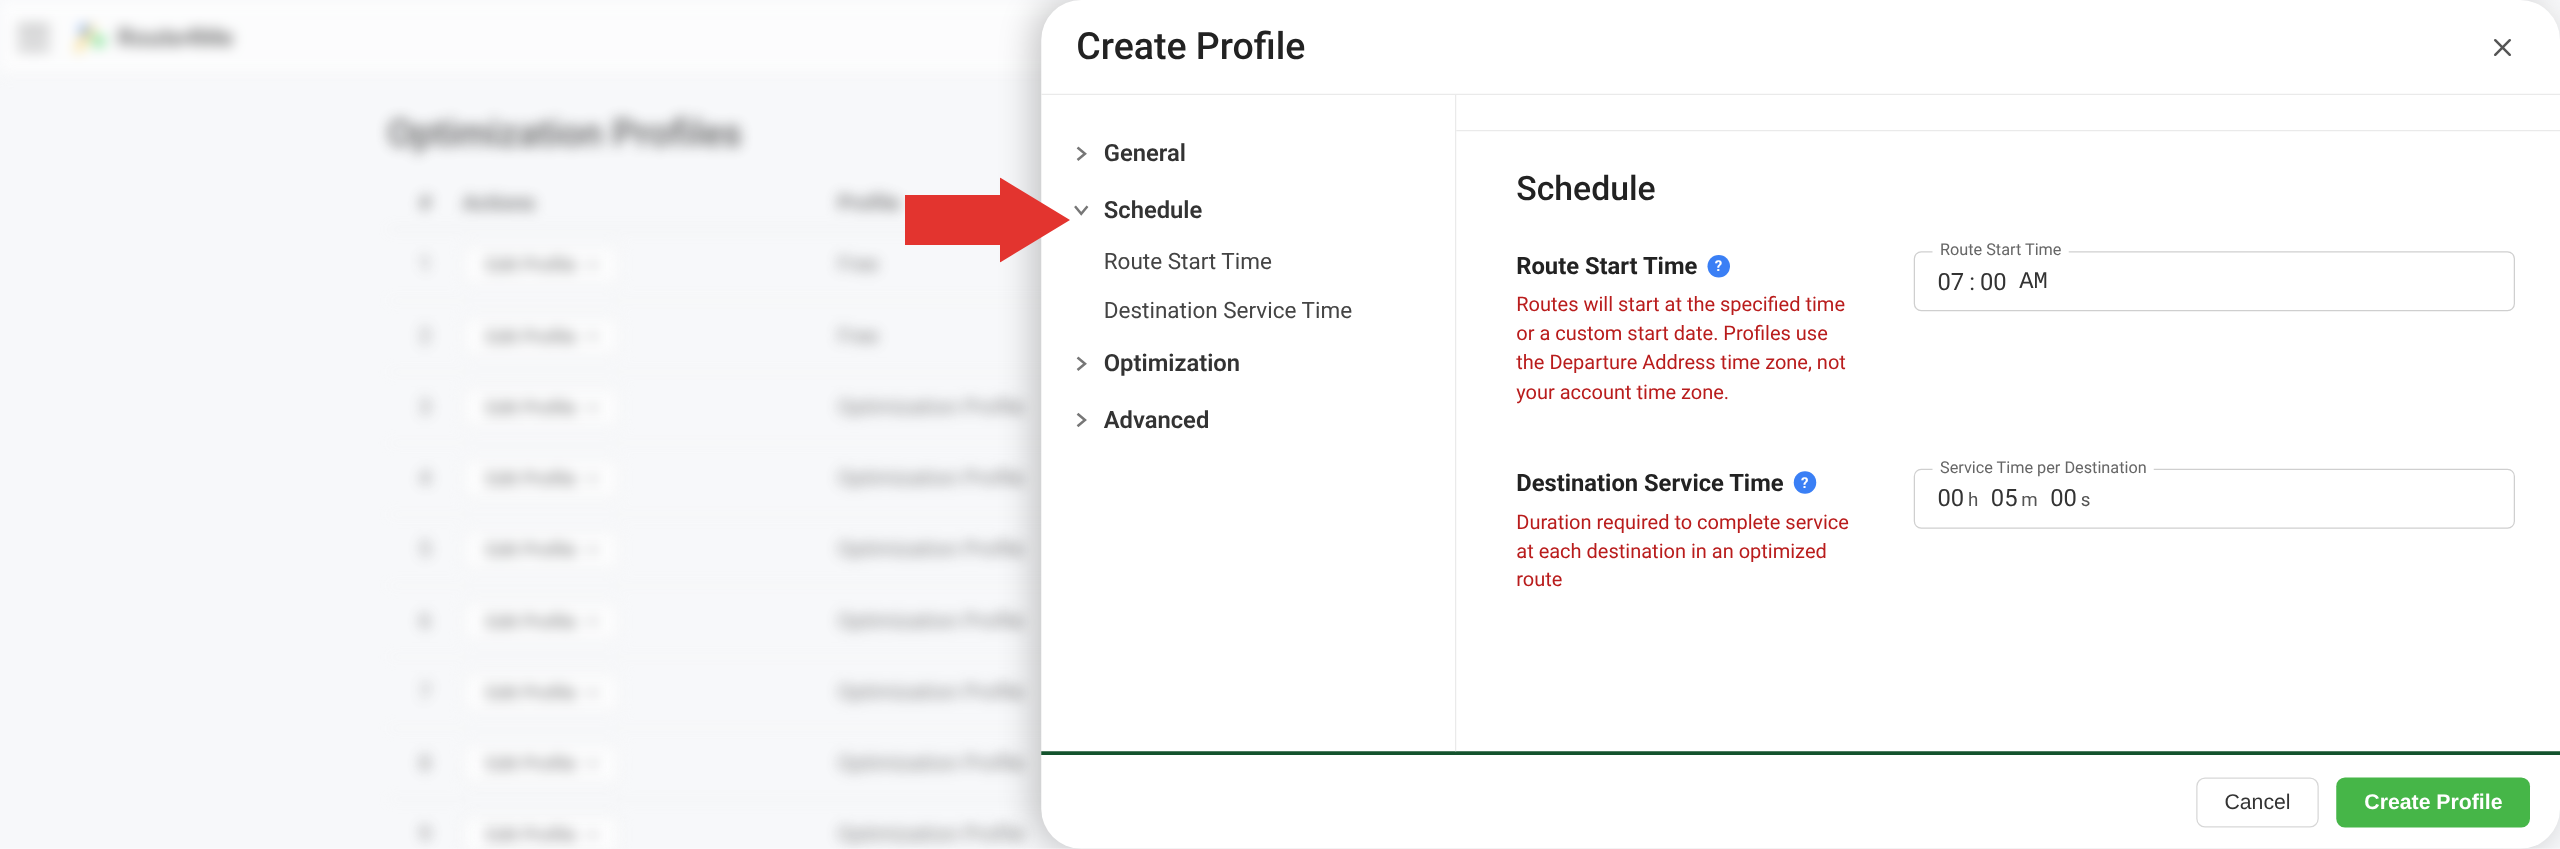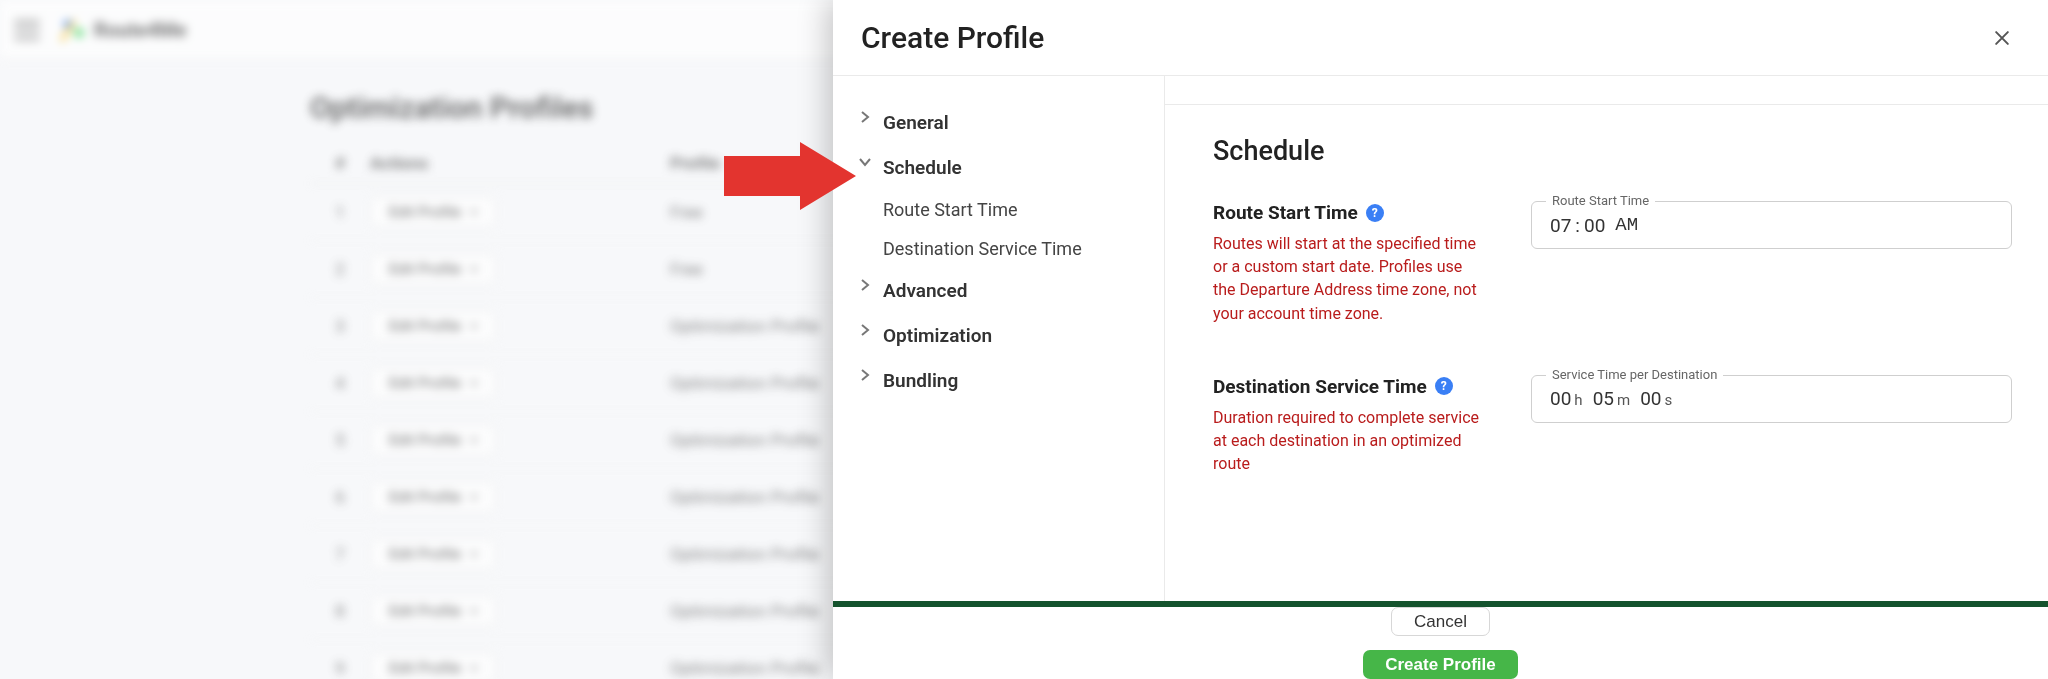--- a/index.html
+++ b/index.html
@@ -20,29 +20,29 @@
   .bg-table-head { display: flex; font-size: 17px; font-weight: 600; color: #444; padding: 10px 0; border-bottom: 1px solid #ddd; }
   .bg-col1 { width: 60px; text-align: center; }
   .bg-col2 { width: 300px; }
   .bg-col3 { flex: 1; }
   .bg-row { display: flex; align-items: center; padding: 12px 0; border-bottom: 1px solid #eee; font-size: 17px; color: #555; }
   .bg-editbtn { background: #fff; border: 1px solid #ddd; border-radius: 6px; padding: 6px 18px; font-size: 15px; color: #333; display: inline-flex; align-items: center; gap: 10px; }
   .bg-editbtn .chev { font-size: 12px; color: #777; }
 
   
   .modal-overlay { position: absolute; inset: 0; display: flex; justify-content: flex-end; }
-  .modal { width: 1215px; height: 100%; background: #fff; display: flex; flex-direction: column; box-shadow: -6px 0 28px rgba(0,0,0,0.22); }
+  .modal { width: 1215px; height: 100%; background: #fff; display: flex; flex-direction: column; box-shadow: -6px 0 28px rgba(0,0,0,0.22); border-radius: 32px; }
   .modal-head { height: 76px; display: flex; align-items: center; justify-content: space-between; padding: 0 28px; border-bottom: 1px solid #eaeaea; }
   .modal-title { font-size: 30px; font-weight: 500; color: #222; }
   .modal-close { width: 36px; height: 36px; display: flex; align-items: center; justify-content: center; border-radius: 6px; cursor: pointer; color: #555; }
   .modal-close svg { width: 20px; height: 20px; }
 
   .modal-body { flex: 1; display: flex; min-height: 0; }
   .modal-nav { width: 332px; border-right: 1px solid #eaeaea; padding: 24px 10px 24px 4px; position: relative; }
-  .nav-item { display: flex; align-items: flex-start; gap: 10px; padding: 11px 12px 11px 20px; font-size: 19px; color: #333; cursor: pointer; font-weight: 600; }
+  .nav-item { display: flex; align-items: center; gap: 10px; padding: 11px 12px 11px 20px; font-size: 19px; color: #333; cursor: pointer; font-weight: 600; }
   .nav-item .nav-chev { width: 16px; display: flex; justify-content: center; color: #777; }
   .nav-item .nav-chev svg { width: 12px; height: 12px; }
   .nav-sub { padding: 9px 12px 9px 46px; font-size: 18px; color: #444; cursor: pointer; }
 
   .arrow-wrap { position: absolute; top: 142px; left: 724px; width: 132px; height: 68px; pointer-events: none; z-index: 50; }
   .arrow-wrap svg { width: 100%; height: 100%; }
 
   .modal-content { flex: 1; padding: 30px 36px 30px 48px; overflow-y: auto; border-top: 1px solid #eaeaea; margin-top: 28px; }
   .section-head { font-size: 27px; font-weight: 500; color: #222; margin-bottom: 34px; }
   .field-block { display: flex; gap: 48px; margin-bottom: 50px; }
@@ -63,21 +63,21 @@
 
   .input-outline { position: relative; border: 1px solid #cfcfcf; border-radius: 6px; height: 48px; display: flex; align-items: center; padding: 0 18px; font-size: 19px; color: #333; }
   .input-outline .float-label { position: absolute; top: -9px; left: 14px; background: #fff; padding: 0 6px; font-size: 13px; color: #666; }
   .time-val .colon { margin: 0 4px; }
   .time-val .ampm { margin-left: 10px; font-family: Liberation Mono, monospace; }
 
   .duration-field .seg { display: inline-flex; align-items: baseline; margin-right: 10px; }
   .duration-field .num { font-size: 19px; color: #333; }
   .duration-field .unit { font-size: 15px; color: #555; margin-left: 3px; }
 
-  .modal-foot { height: 78px; border-top: 6px solid #14532d; display: flex; align-items: center; justify-content: flex-end; gap: 14px; padding: 0 24px; flex-direction: column; }
+  .modal-foot { height: 78px; border-top: 3px solid #14532d; display: flex; align-items: center; justify-content: flex-end; gap: 14px; padding: 0 24px; }
   .btn { height: 40px; padding: 0 22px; border-radius: 7px; font-size: 17px; display: flex; align-items: center; cursor: pointer; border: none; }
   .btn-cancel { background: #fff; border: 1px solid #d7d7d7; color: #333; }
   .btn-primary { background: #46b648; color: #fff; font-weight: 600; }
 </style>
 </head>
 <body>
 
 <div class="bg-page">
   <div class="bg-topbar">
     <div class="bg-hamburger">
@@ -191,37 +191,29 @@
           <span>Schedule</span>
         </div>
         <div class="nav-sub">Route Start Time</div>
         <div class="nav-sub">Destination Service Time</div>
         <div class="nav-item">
           <span class="nav-chev">
               <svg viewBox="0 0 12 12">
                 <path d="M3 1 L9 6 L3 11" fill="none" stroke="currentColor" stroke-width="2"></path>
               </svg>
             </span>
+          <span>Optimization</span>
+        </div>
+        <div class="nav-item">
+          <span class="nav-chev">
+              <svg viewBox="0 0 12 12">
+                <path d="M3 1 L9 6 L3 11" fill="none" stroke="currentColor" stroke-width="2"></path>
+              </svg>
+            </span>
           <span>Advanced</span>
-        </div>
-        <div class="nav-item">
-          <span class="nav-chev">
-              <svg viewBox="0 0 12 12">
-                <path d="M3 1 L9 6 L3 11" fill="none" stroke="currentColor" stroke-width="2"></path>
-              </svg>
-            </span>
-          <span>Optimization</span>
-        </div>
-        <div class="nav-item">
-          <span class="nav-chev">
-              <svg viewBox="0 0 12 12">
-                <path d="M3 1 L9 6 L3 11" fill="none" stroke="currentColor" stroke-width="2"></path>
-              </svg>
-            </span>
-          <span>Bundling</span>
         </div>
       </div>
 
       <div class="modal-content">
         <div class="section-head">Schedule</div>
 
         <div class="field-block">
           <div class="field-left">
             <div class="field-title">
               <span>Route Start Time</span>

